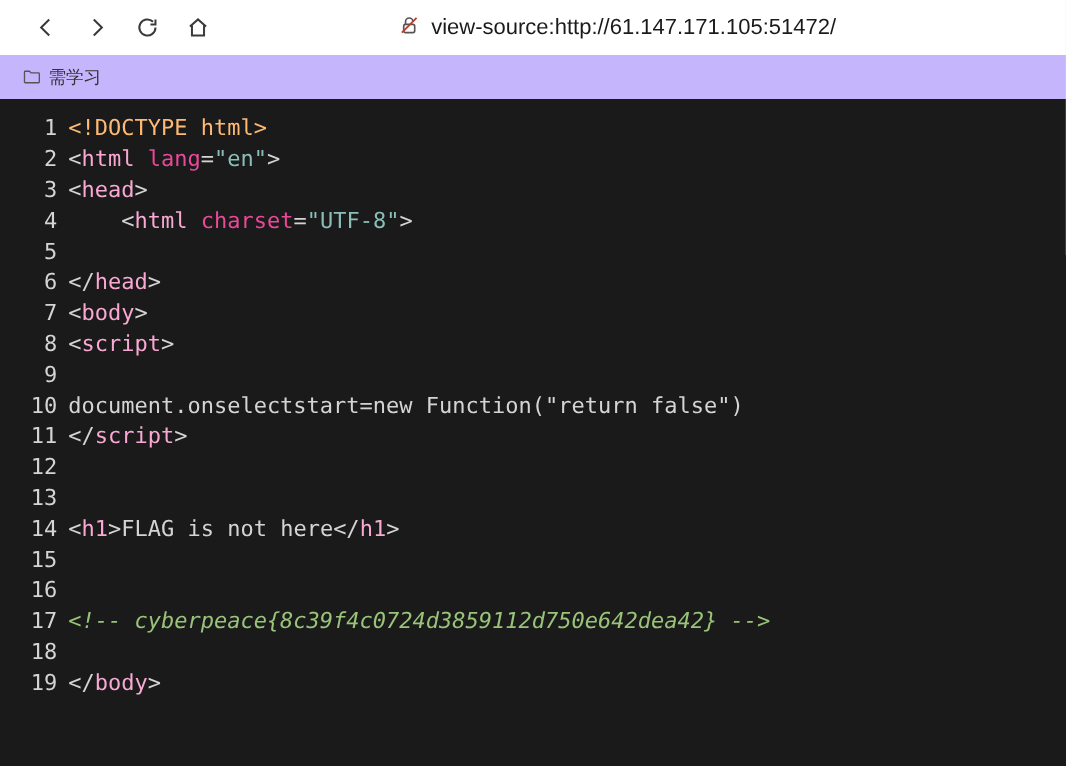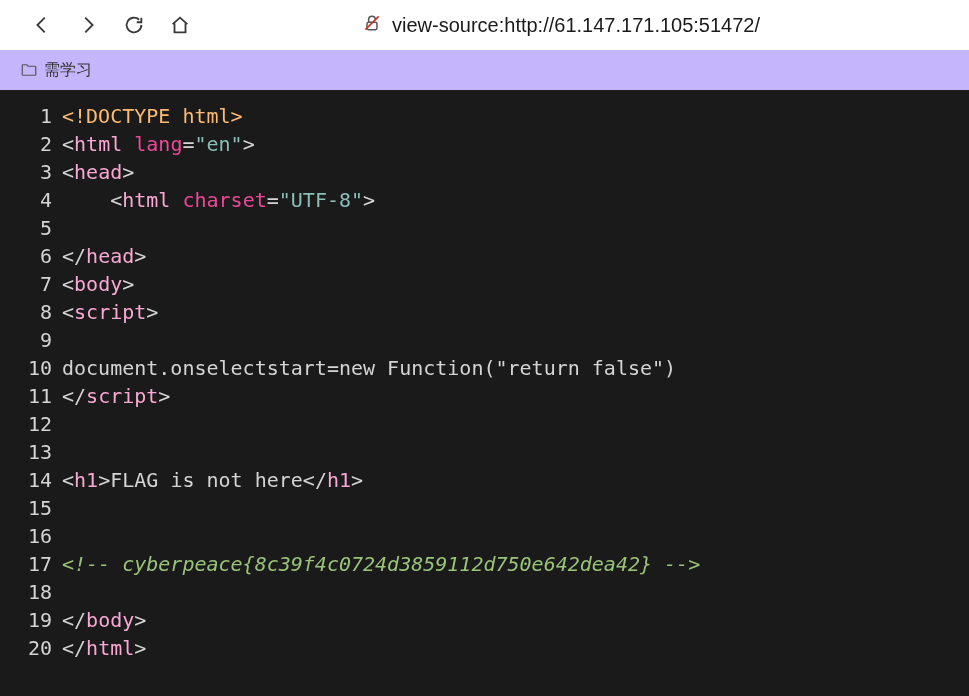--- a/index.html
+++ b/index.html
@@ -219,18 +219,14 @@
   <div class="line">
     <span class="ln">18</span>
     <span class="code"></span>
   </div>
 
   <div class="line">
     <span class="ln">19</span>
     <span class="code"><span class="punct">&lt;/</span><span class="tag">body</span><span class="punct">&gt;</span></span>
   </div>
 
-  <div class="line">
-    <span class="ln">20</span>
-    <span class="code"><span class="punct">&lt;/</span><span class="tag">html</span><span class="punct">&gt;</span></span>
-  </div>
 
 </div>
 
 </body></html>

